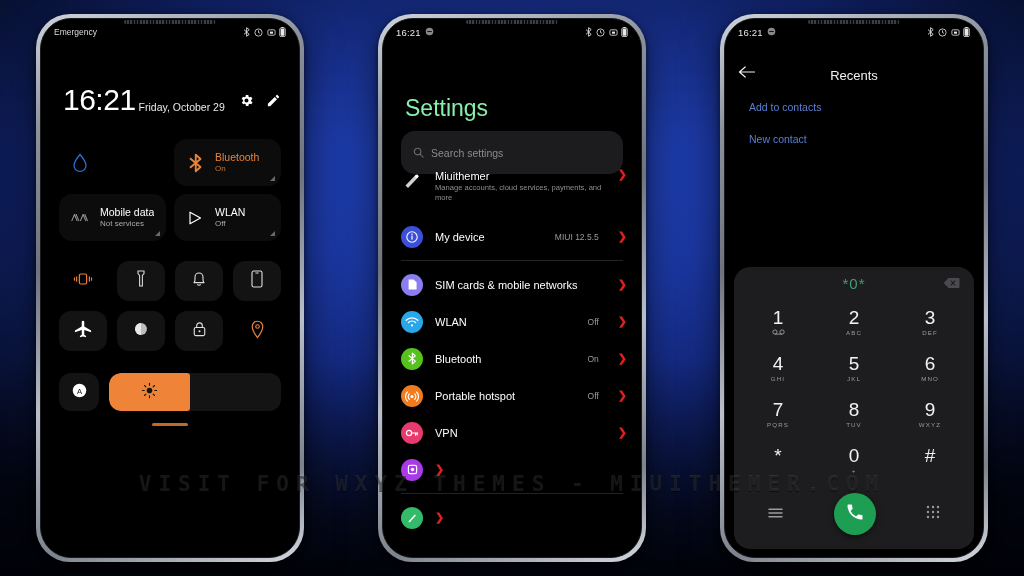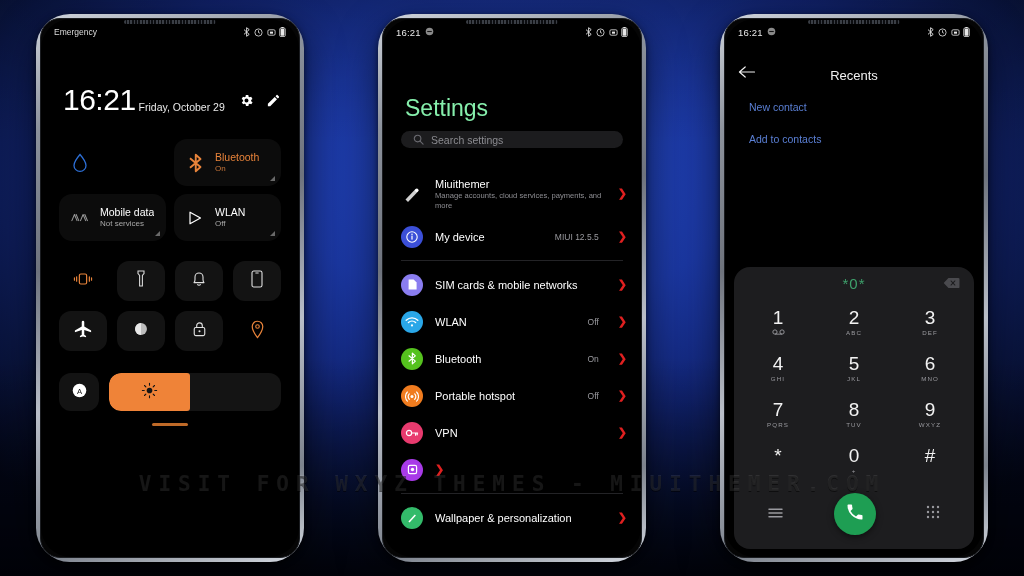--- a/index.html
+++ b/index.html
@@ -49,21 +49,21 @@
     width:268px; height:548px;
     border-radius:34px;
     padding:4px;
     background: linear-gradient(160deg,#cfd4dc 0%, #8c929c 18%, #6e737d 40%, #b9bec8 62%, #7d838d 85%, #d5dae2 100%);
     box-shadow: 0 14px 38px rgba(0,0,0,0.55), 0 2px 6px rgba(0,0,0,0.6);
     z-index:10;
   }
   .phone .inner{
     position:relative;
     width:100%; height:100%;
-    border-radius:20px;
+    border-radius:31px;
     background:#050505;
     border:1px solid #1a1c20;
     overflow:hidden;
   }
   .screen{
     position:absolute; inset:0;
     border-radius:30px;
     background:#000;
     overflow:hidden;
   }
@@ -175,38 +175,38 @@
     background:#bf6a28;
   }
 
   
   .p2-title{
     position:absolute; top:76px; left:22px;
     font-size:23px; color:#86efac; font-weight:400;
   }
   .p2-search{
     position:absolute; top:112px; left:18px; right:18px;
-    height:17px; border-radius:14px;
+    height:43px; border-radius:14px;
     background:#1c1c1e;
     display:flex; align-items:center; gap:7px;
     padding:0 12px;
   }
   .p2-search .ph{ font-size:10.5px; color:#8b8b90;}
   .p2-list{
     position:absolute; top:150px; left:0; right:0; bottom:0;
     overflow:hidden;
   }
   .srow{
     position:relative;
     display:flex; align-items:center;
     gap:12px;
     padding:0 14px 0 18px;
     height:37px;
   }
-  .srow.tall{ height:49px; align-items:center;}
+  .srow.tall{ height:49px; align-items:flex-start;}
   .sic{
     width:22px; height:22px; flex:0 0 22px; border-radius:50%;
     display:flex; align-items:center; justify-content:center;
   }
   .sic.noc{ background:transparent !important;}
   .slabels{ flex:1; min-width:0; display:flex; flex-direction:column; justify-content:center;}
   .slabel{ font-size:11px; color:#fff; line-height:14px; white-space:nowrap; overflow:hidden;}
   .ssub{ font-size:7.6px; color:#8e8e93; line-height:9.5px; }
   .sval{ font-size:8.5px; color:#9a9a9f; margin-right:7px; white-space:nowrap;}
   .schev{ color:#e02020; font-size:11px; font-weight:bold; line-height:1;}
@@ -602,23 +602,20 @@
           </div>
 
           <div class="sdiv"></div>
 
           <div class="srow">
             <div class="sic" style="background:#33bb6a">
               <svg width="14" height="14" viewBox="0 0 14 14">
                   <path d="M3.4 10.6 L9.8 3.4 L10.9 4.4 L4.6 11.4 Z" fill="#fff"></path>
                 </svg>
             </div>
-            <div class="slabels">
-              <div class="slabel">Wallpaper &amp; personalization</div>
-            </div>
             <span class="schev">❯</span>
           </div>
 
         </div>
       </div>
     </div>
   </div>
 
   <div class="phone" id="phone3">
     <div class="inner">
@@ -664,22 +661,22 @@
         <div class="p3-head">
           <div class="p3-back">
             <span><svg width="18" height="14" viewBox="0 0 20 14">
                   <path d="M8 1.4 L1.6 7 L8 12.6 M1.6 7 H18.4" fill="none" stroke="#f0f0f0" stroke-width="1.3" stroke-linecap="round" stroke-linejoin="round"></path>
                 </svg></span>
           </div>
           <div class="p3-title">Recents</div>
         </div>
 
         <div class="p3-links">
+          <div class="p3-link">Add to contacts</div>
           <div class="p3-link">New contact</div>
-          <div class="p3-link">Add to contacts</div>
         </div>
 
         <div class="keypad">
           <div class="kp-display">
             <span class="kp-number">*0*</span>
             <span class="kp-back">
               <svg width="17" height="12" viewBox="0 0 20 14">
                   <path d="M6.4 1 H18 a1.4 1.4 0 0 1 1.4 1.4 v9.2 A1.4 1.4 0 0 1 18 13 H6.4 L0.8 7 Z" fill="#4a4a4e"></path>
                   <path d="M9.4 4.6 L14 9.4 M14 4.6 L9.4 9.4" stroke="#1d1d1f" stroke-width="1.2" stroke-linecap="round"></path>
                 </svg>

